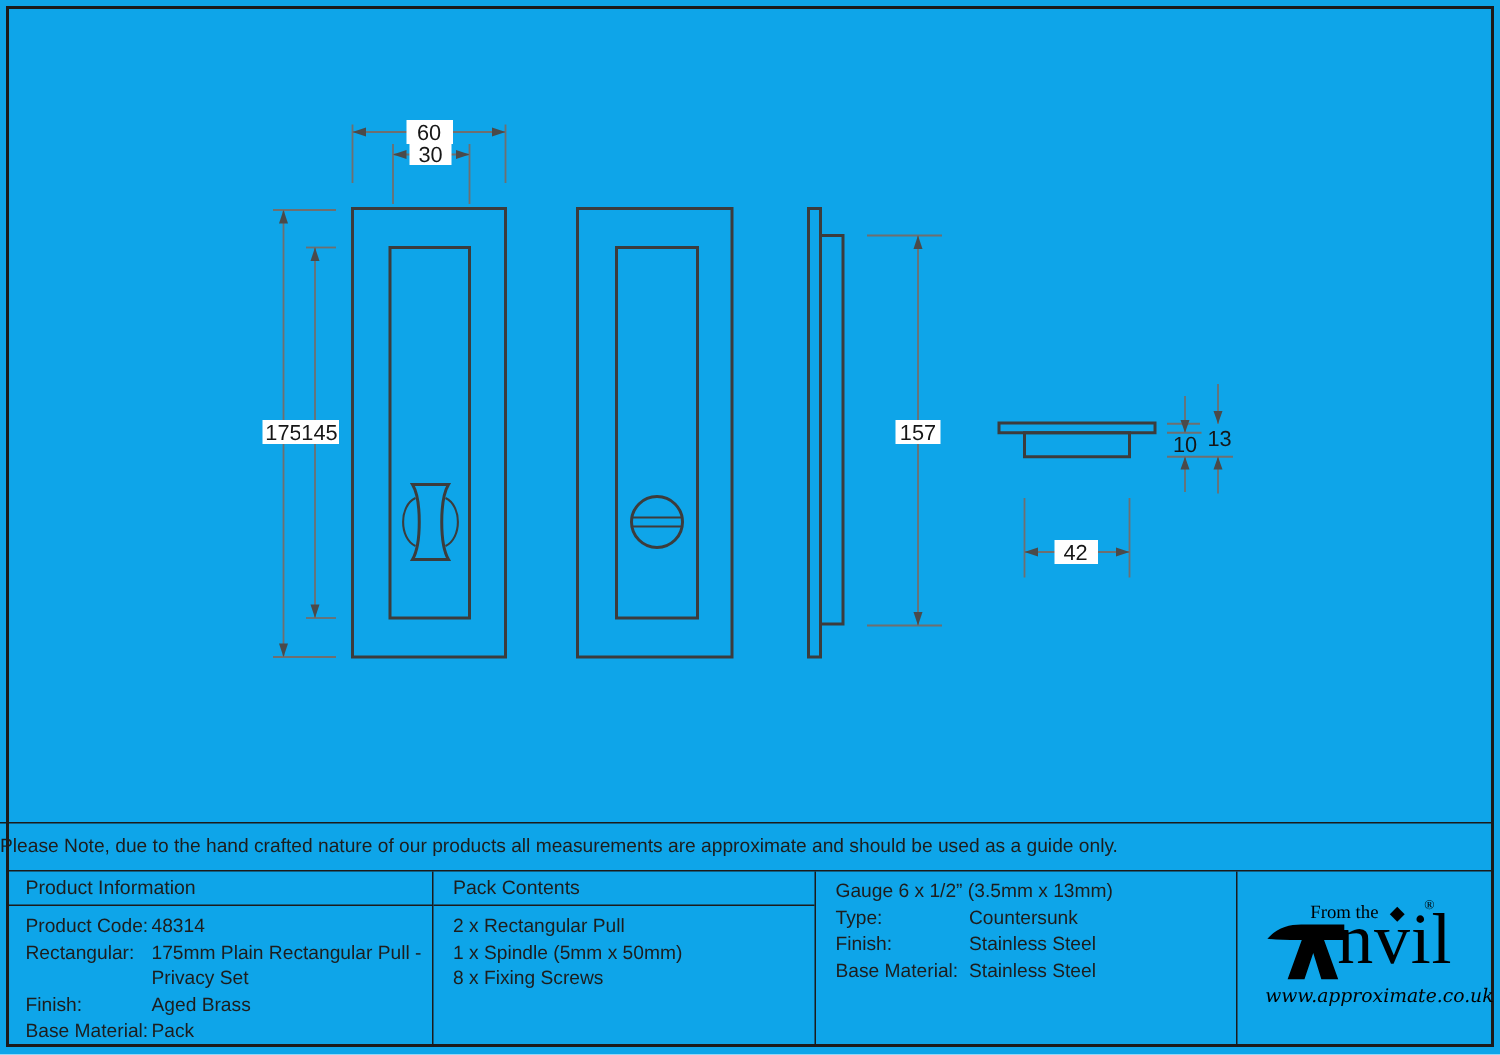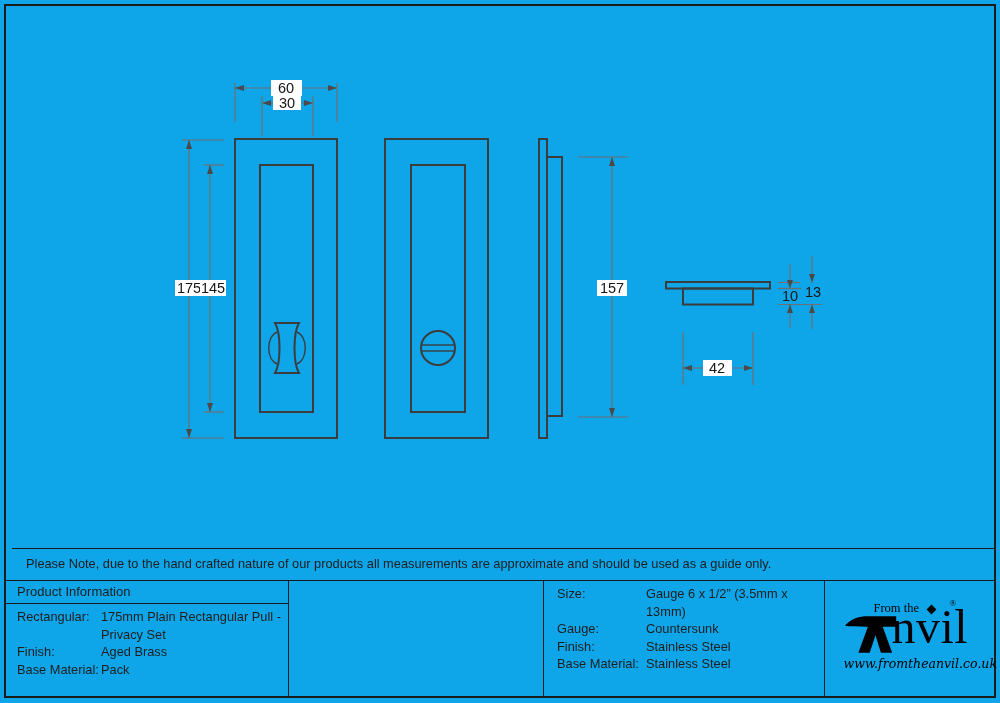--- a/index.html
+++ b/index.html
@@ -11,22 +11,22 @@
   
   svg.drawing { position:absolute; left:0; top:0; }
   .ln  { stroke:#3c3c3c; stroke-width:2;   fill:none; }
   .ln2 { stroke:#3c3c3c; stroke-width:1.4; fill:none; }
   .dim line { stroke:#6f6f6f; stroke-width:1.2; }
   .arr { fill:#4a4a4a; stroke:none; }
   .bg  { fill:#ffffff; stroke:none; }
   svg text { font-family:"Liberation Sans", sans-serif; font-size:14.5px; fill:#161616; text-anchor:middle; }
 
   
-  .note-row { position:absolute; left:12px; right:4px; top:548px; height:30px;
-              border-top:1.7px solid #1b1b1b; line-height:30px; padding-left:14px;
+  .note-row { position:absolute; left:0; right:4px; top:548px; height:30px;
+              border-top:1.7px solid #1b1b1b; line-height:30px; 
               font-size:12.8px; }
   .tbl { position:absolute; left:4px; right:4px; top:580px; bottom:5px;
          border-top:1.7px solid #1b1b1b; display:flex; }
   .col { box-sizing:border-box; }
   .col + .col { border-left:1.7px solid #1b1b1b; }
   .col-1 { width:284px; }
   .col-2 { width:255px; }
   .col-3 { width:281px; }
   .col-4 { flex:1; display:flex; align-items:center; justify-content:center; padding-bottom:6px; }
   .hdr { height:22px; line-height:22px; border-bottom:1.7px solid #1b1b1b;
@@ -152,49 +152,58 @@
   </svg>
 
   <div class="note-row">Please Note, due to the hand crafted nature of our products all measurements are approximate and should be used as a guide only.</div>
 
   <div class="tbl">
 
     <div class="col col-1">
       <div class="hdr">Product Information</div>
       <div class="cellbody">
         <div class="kv">
+          <span class="k">Product Code:</span>
+          <span class="v">48314</span>
+        </div>
+        <div class="kv">
           <span class="k">Rectangular:</span>
           <span class="v">175mm Plain Rectangular Pull -</span>
         </div>
         <div class="kv">
           <span class="k"></span>
           <span class="v">Privacy Set</span>
         </div>
         <div class="kv">
           <span class="k">Finish:</span>
           <span class="v">Aged Brass</span>
         </div>
         <div class="kv">
           <span class="k">Base Material:</span>
           <span class="v">Pack</span>
         </div>
       </div>
     </div>
 
     <div class="col col-2">
+      <div class="hdr">Pack Contents</div>
+      <div class="cellbody">
+        <div>2 x Rectangular Pull</div>
+        <div>1 x Spindle (5mm x 50mm)</div>
+        <div>8 x Fixing Screws</div>
+      </div>
     </div>
 
     <div class="col col-3">
       <div class="cellbody">
         <div class="kv">
-          <span class="k">Size:</span>
           <span class="v">Gauge 6 x 1/2” (3.5mm x 13mm)</span>
         </div>
         <div class="kv">
-          <span class="k">Gauge:</span>
+          <span class="k">Type:</span>
           <span class="v">Countersunk</span>
         </div>
         <div class="kv">
           <span class="k">Finish:</span>
           <span class="v">Stainless Steel</span>
         </div>
         <div class="kv">
           <span class="k">Base Material:</span>
           <span class="v">Stainless Steel</span>
         </div>
@@ -203,18 +212,18 @@
 
     <div class="col col-4">
       <div class="logo">
         <svg class="anvil-icon" width="54" height="44" viewBox="0 0 60 48">
           <path fill="#000" d="M1,16 C8,8 17,5.5 26,5.5 L58,5.5 L58,17 L43,17 L53.5,46 L41,46 L35,26.5 L28.5,46 L16,46 L26.5,17 L24,17 C15,17 7,16.8 1,16 Z"></path>
         </svg>
         <span class="tagline">From the</span>
         <span class="brand">nvil</span>
         <span class="idot"></span>
         <span class="reg">®</span>
-        <div class="logo-url">www.fromtheanvil.co.uk</div>
+        <div class="logo-url">www.approximate.co.uk</div>
       </div>
     </div>
 
   </div>
 </div>
 
 </body></html>

